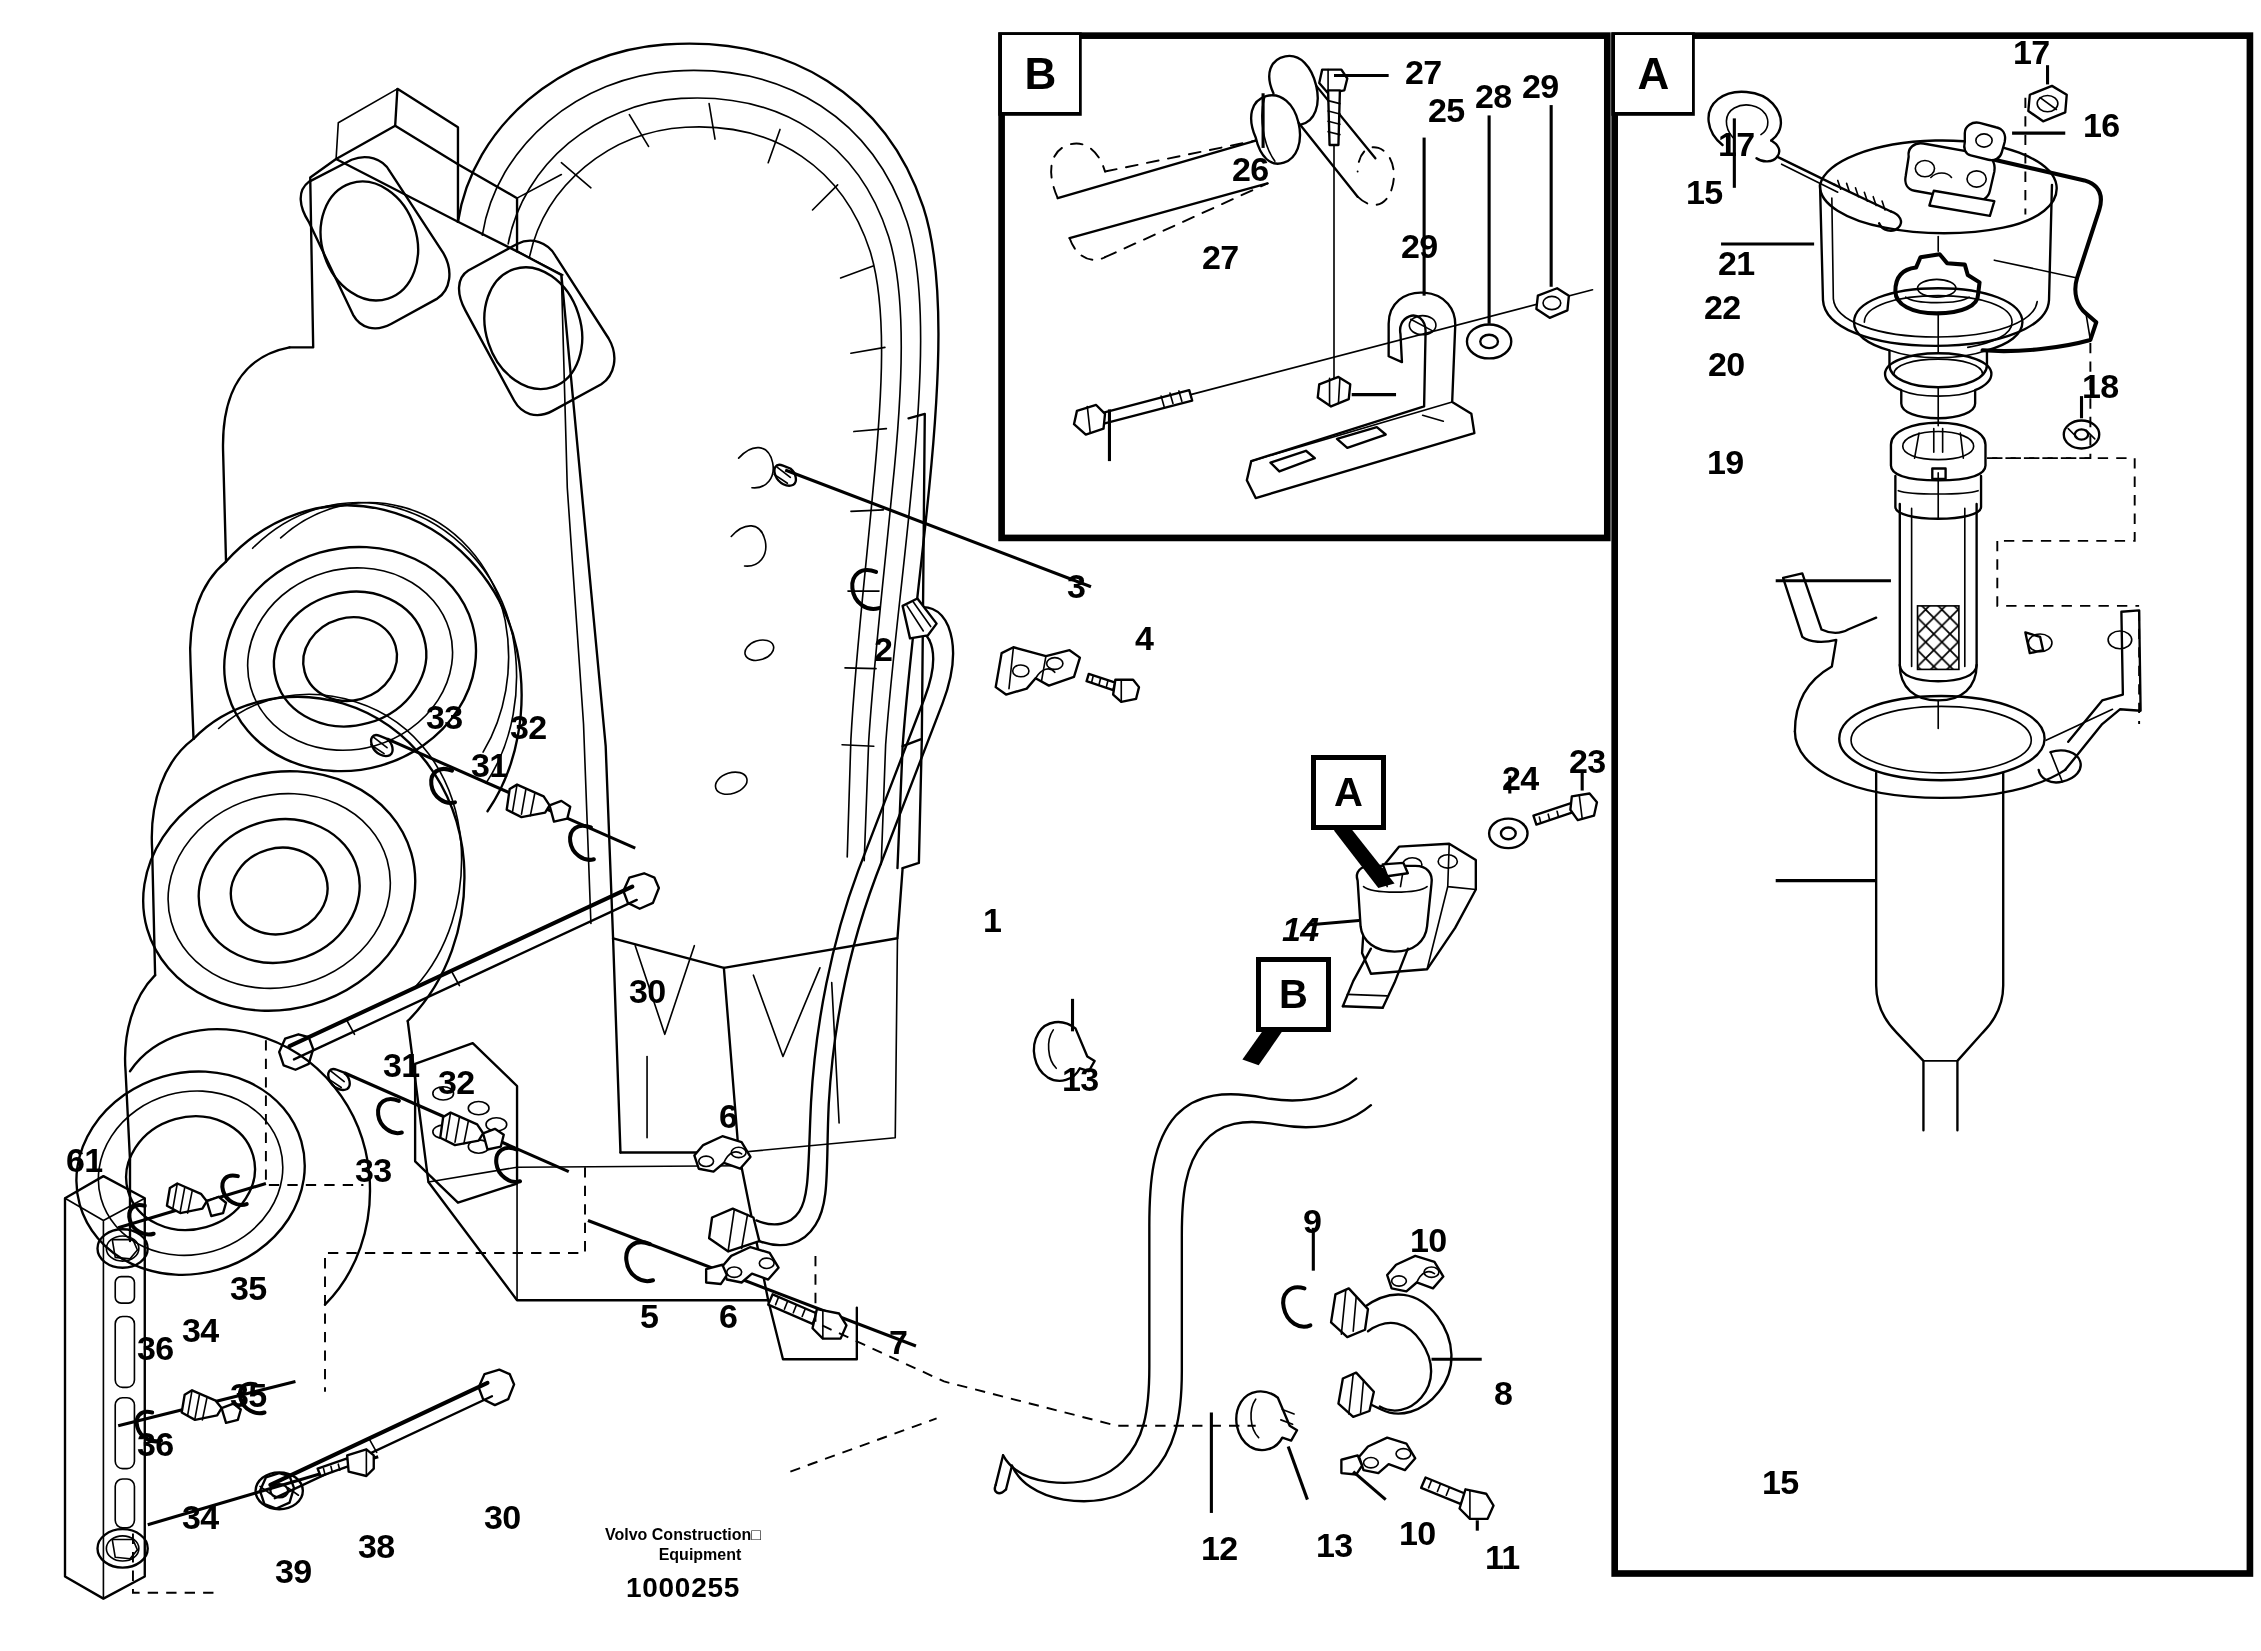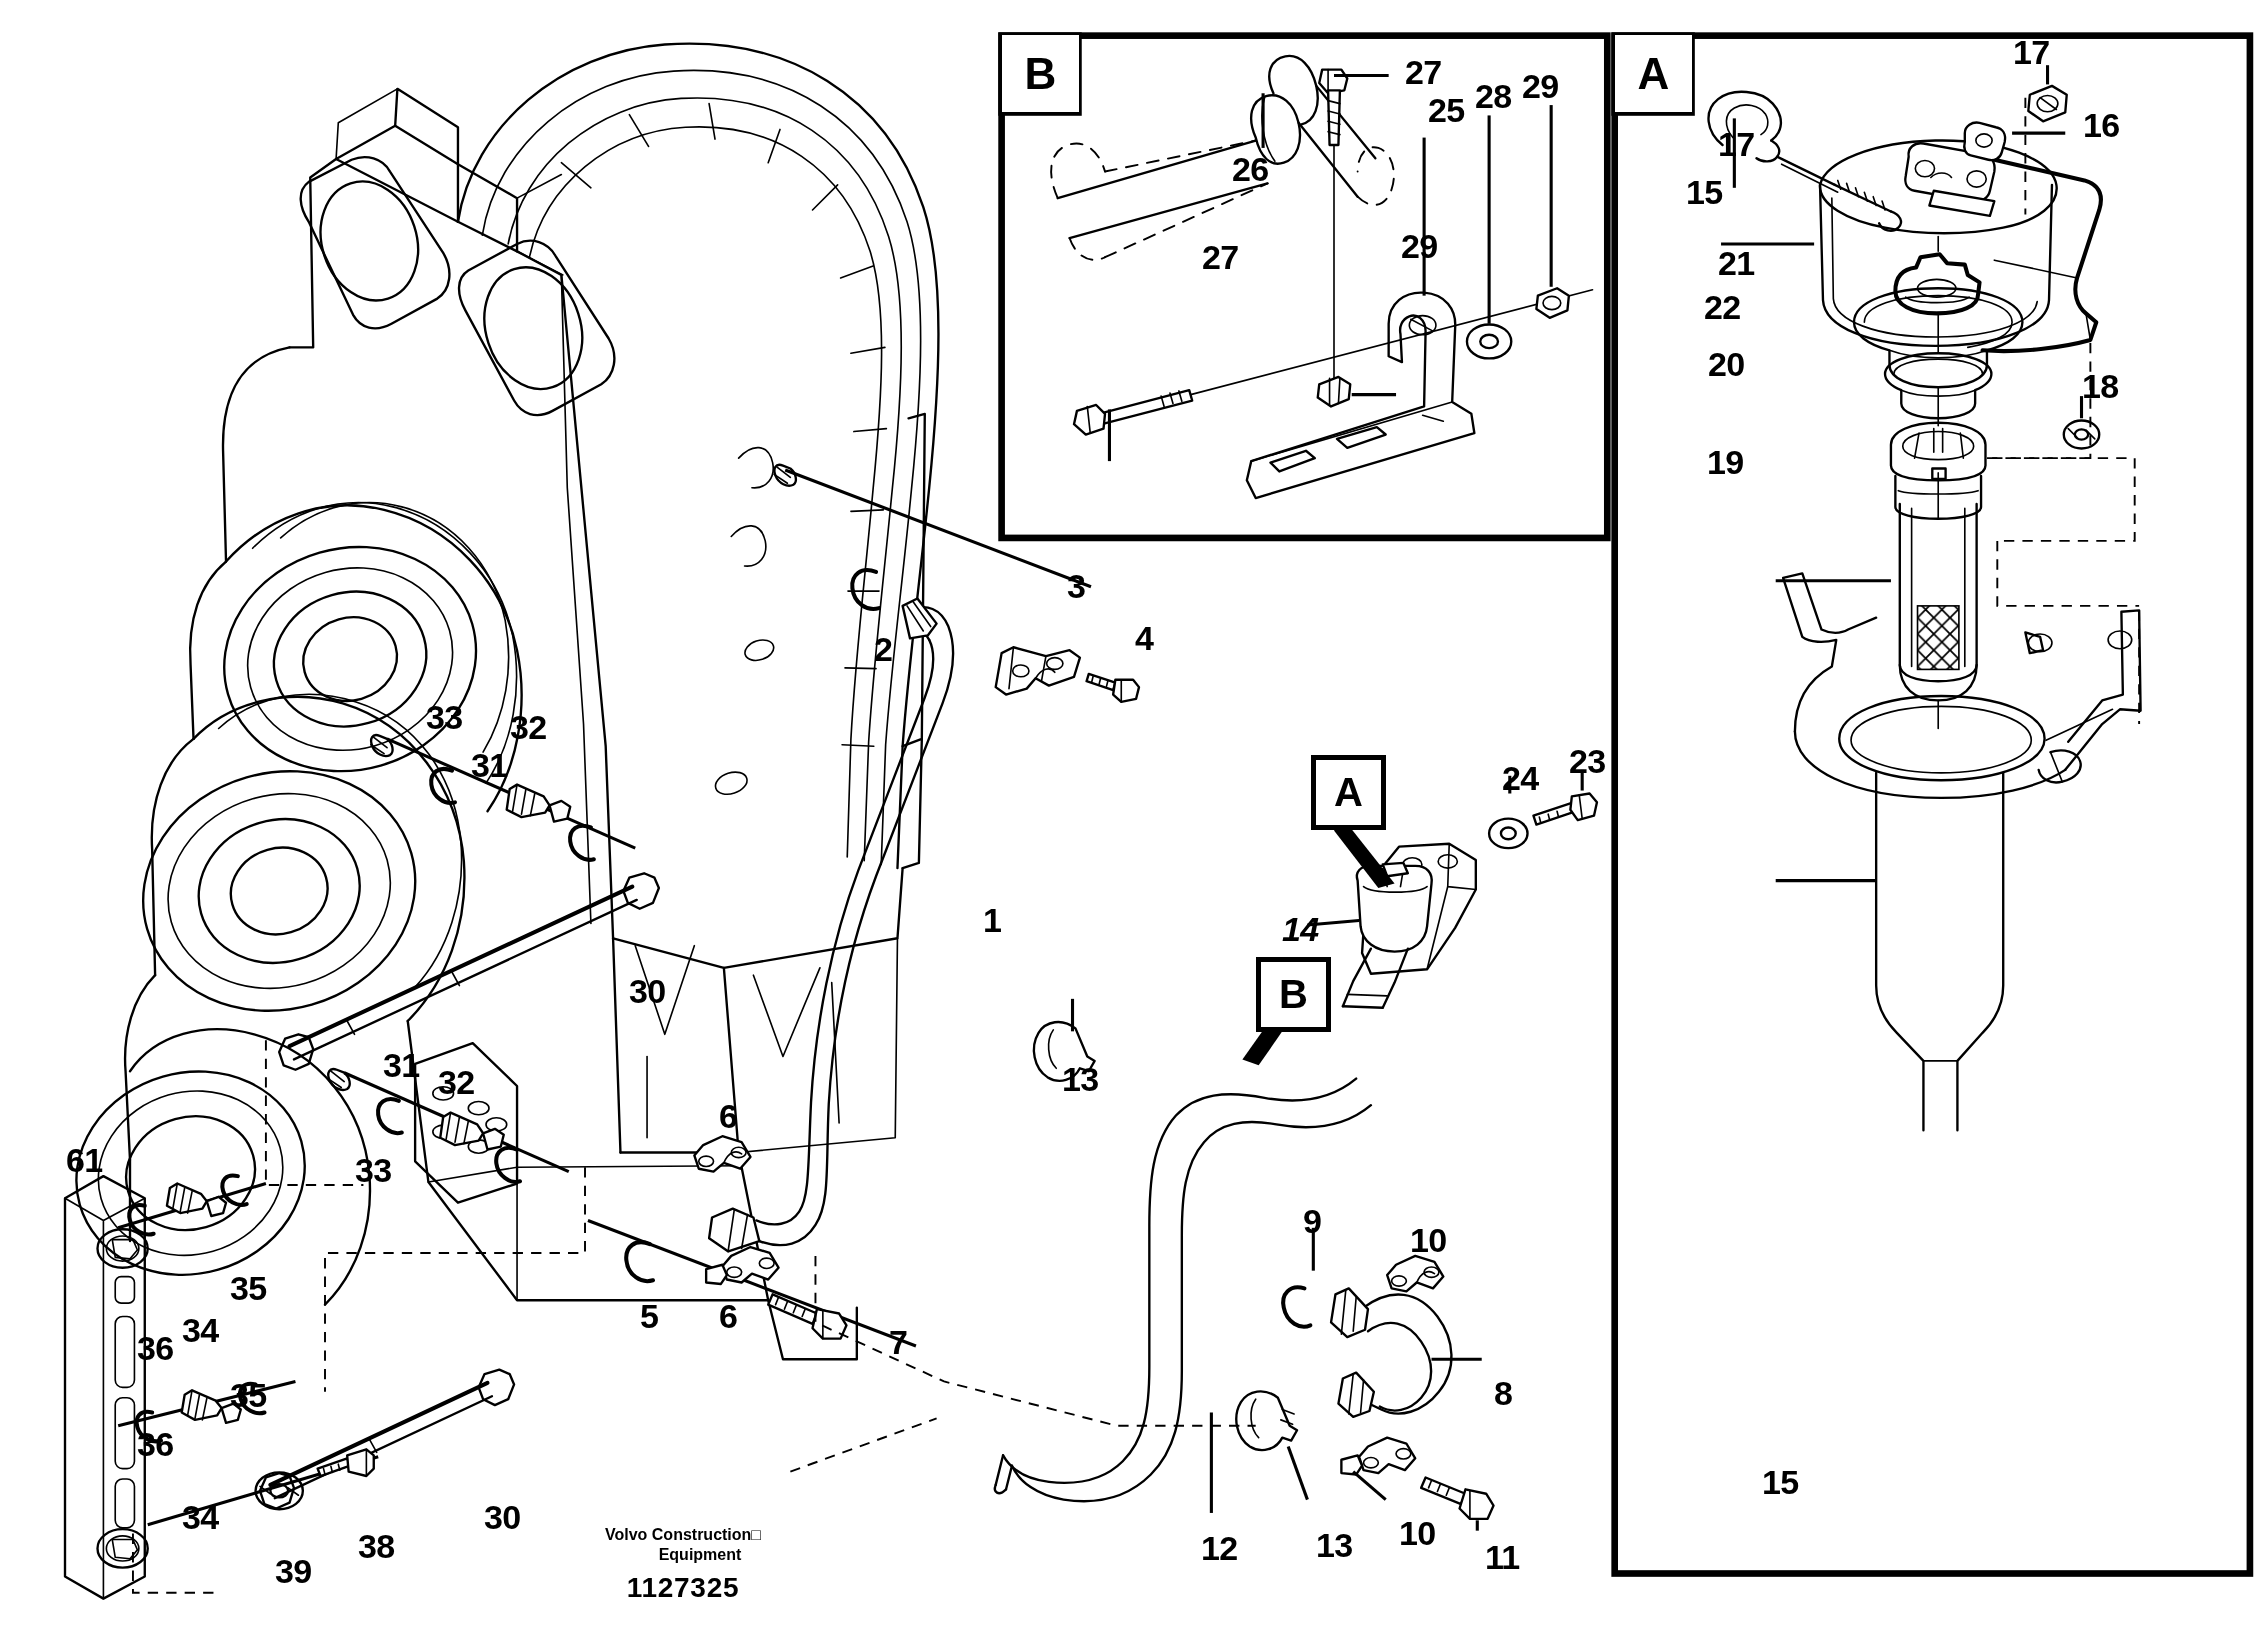--- a/index.html
+++ b/index.html
@@ -658,16 +658,16 @@
       <div class="cal" style="left: 1762px; top: 1465px;">15</div>
       <div class="cal" style="left: 1718px; top: 246px;">21</div>
       <div class="cal" style="left: 1704px; top: 290px;">22</div>
       <div class="cal" style="left: 1708px; top: 334px; margin-top: 13px;">20</div>
       <div class="cal" style="left: 1707px; top: 445px;">19</div>
       <div class="cal" style="left: 2082px; top: 369px;">18</div>
     </div>
 
   <div class="footer f-brand" style="left:561px;top:1525px;width:244px;">Volvo Construction□</div>
   <div class="footer f-brand" style="left:578px;top:1545px;width:244px;">Equipment</div>
-  <div class="footer f-num" style="left:561px;top:1572px;width:244px;">1127325</div>
+  <div class="footer f-num" style="left:561px;top:1572px;width:244px;">1000255</div>
 
 </div>
 
 
 </body></html>

